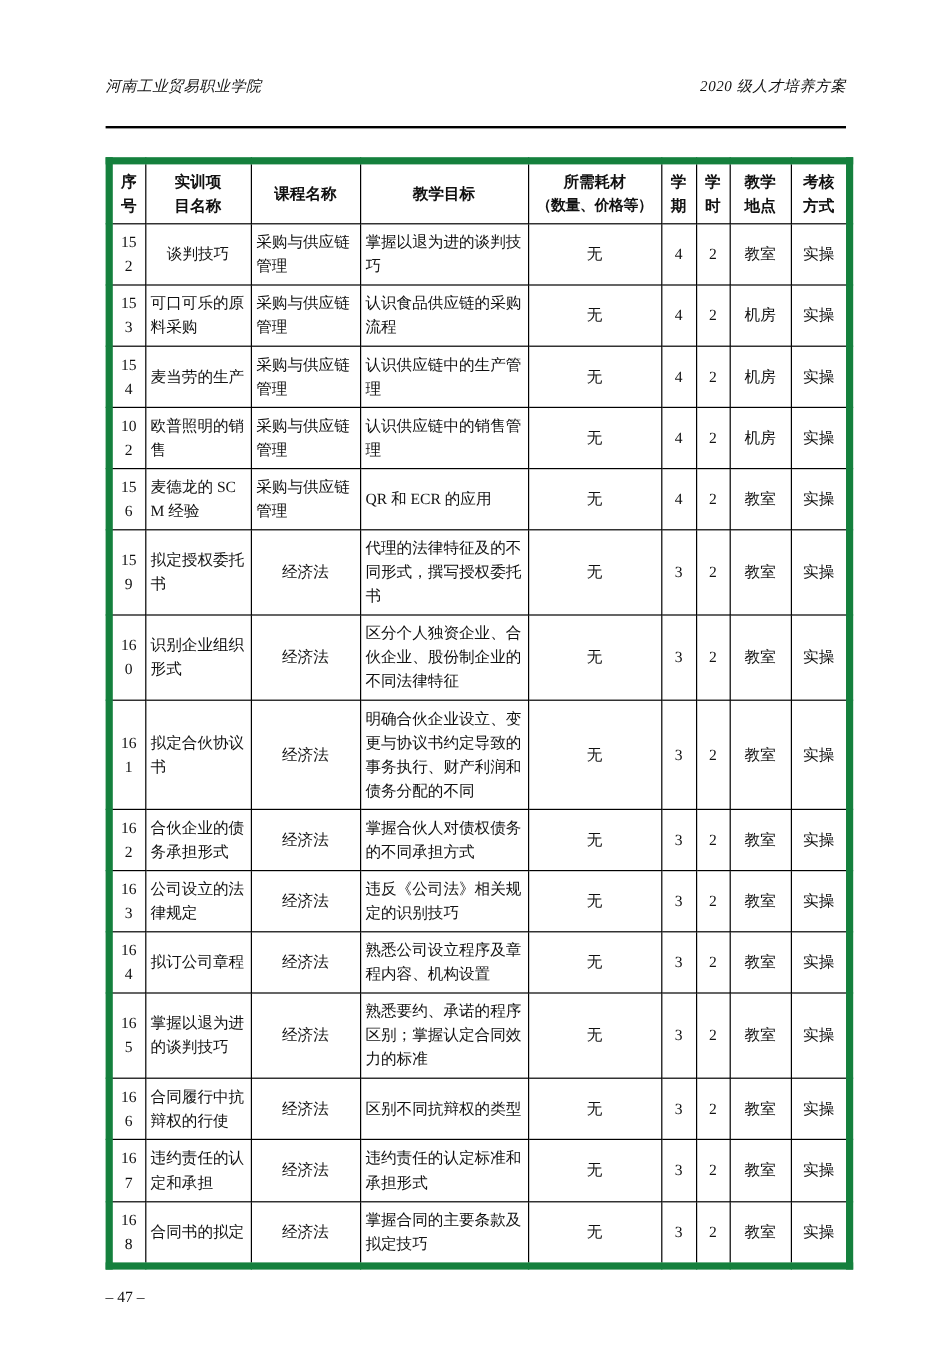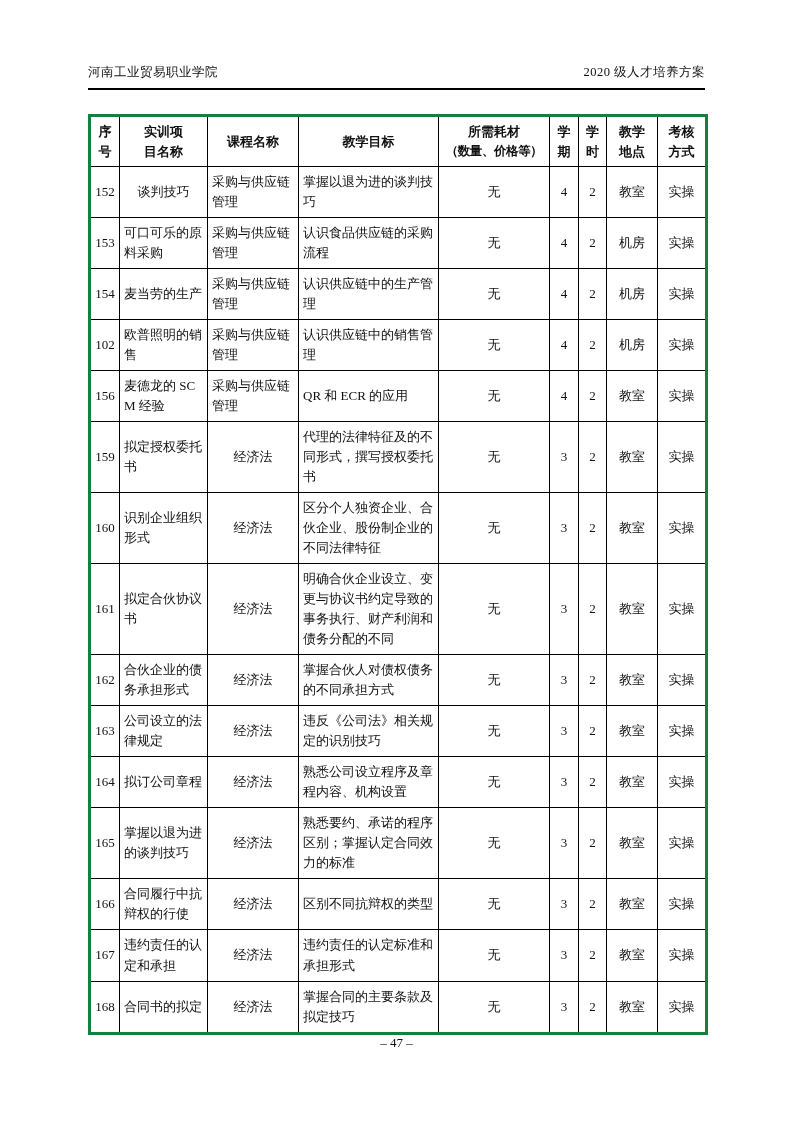--- a/index.html
+++ b/index.html
@@ -20,29 +20,30 @@
     left: 88px;
     top: 64px;
     width: 617px;
   }
   .page-header {
     display: flex;
     justify-content: space-between;
     align-items: flex-end;
     font-size: 12.5px;
     letter-spacing: 0.5px;
-    padding-bottom: 7px;
+    padding-bottom: 24px;
     border-bottom: 2px solid #000000;
     margin-bottom: 8px;
+    font-style: italic;
   }
   table.training-table {
     width: 617px;
     table-layout: fixed;
     border-collapse: collapse;
-    border: 3px solid #15803d;
+    border: 6px solid #15803d;
     margin-top: 24px;
   }
   .training-table th, .training-table td {
     border: 1px solid #000000;
     vertical-align: middle;
     word-break: break-all;
   }
   .training-table thead th {
     font-weight: bold;
     font-size: 13px;
@@ -57,22 +58,22 @@
     padding: 5px 4px;
   }
   .hdr-narrow2 { display: inline-block; max-width: 2.3em; }
   .hdr-narrow3 { display: inline-block; max-width: 3.3em; }
   .hdr-line { display: block; }
   .hdr-line-small { display: block; white-space: nowrap; font-size: 12.4px; letter-spacing: -0.3px; }
   td.c { text-align: center; }
   td.l { text-align: left; }
   .page-num {
     width: 617px;
-    text-align: center;
-    margin-top: 0;
+    text-align: left;
+    margin-top: 15px;
     font-size: 13px;
     padding-right: 2px;
   }
 </style>
 </head>
 <body>
 
 <div class="content">
 
   <div class="page-header">

